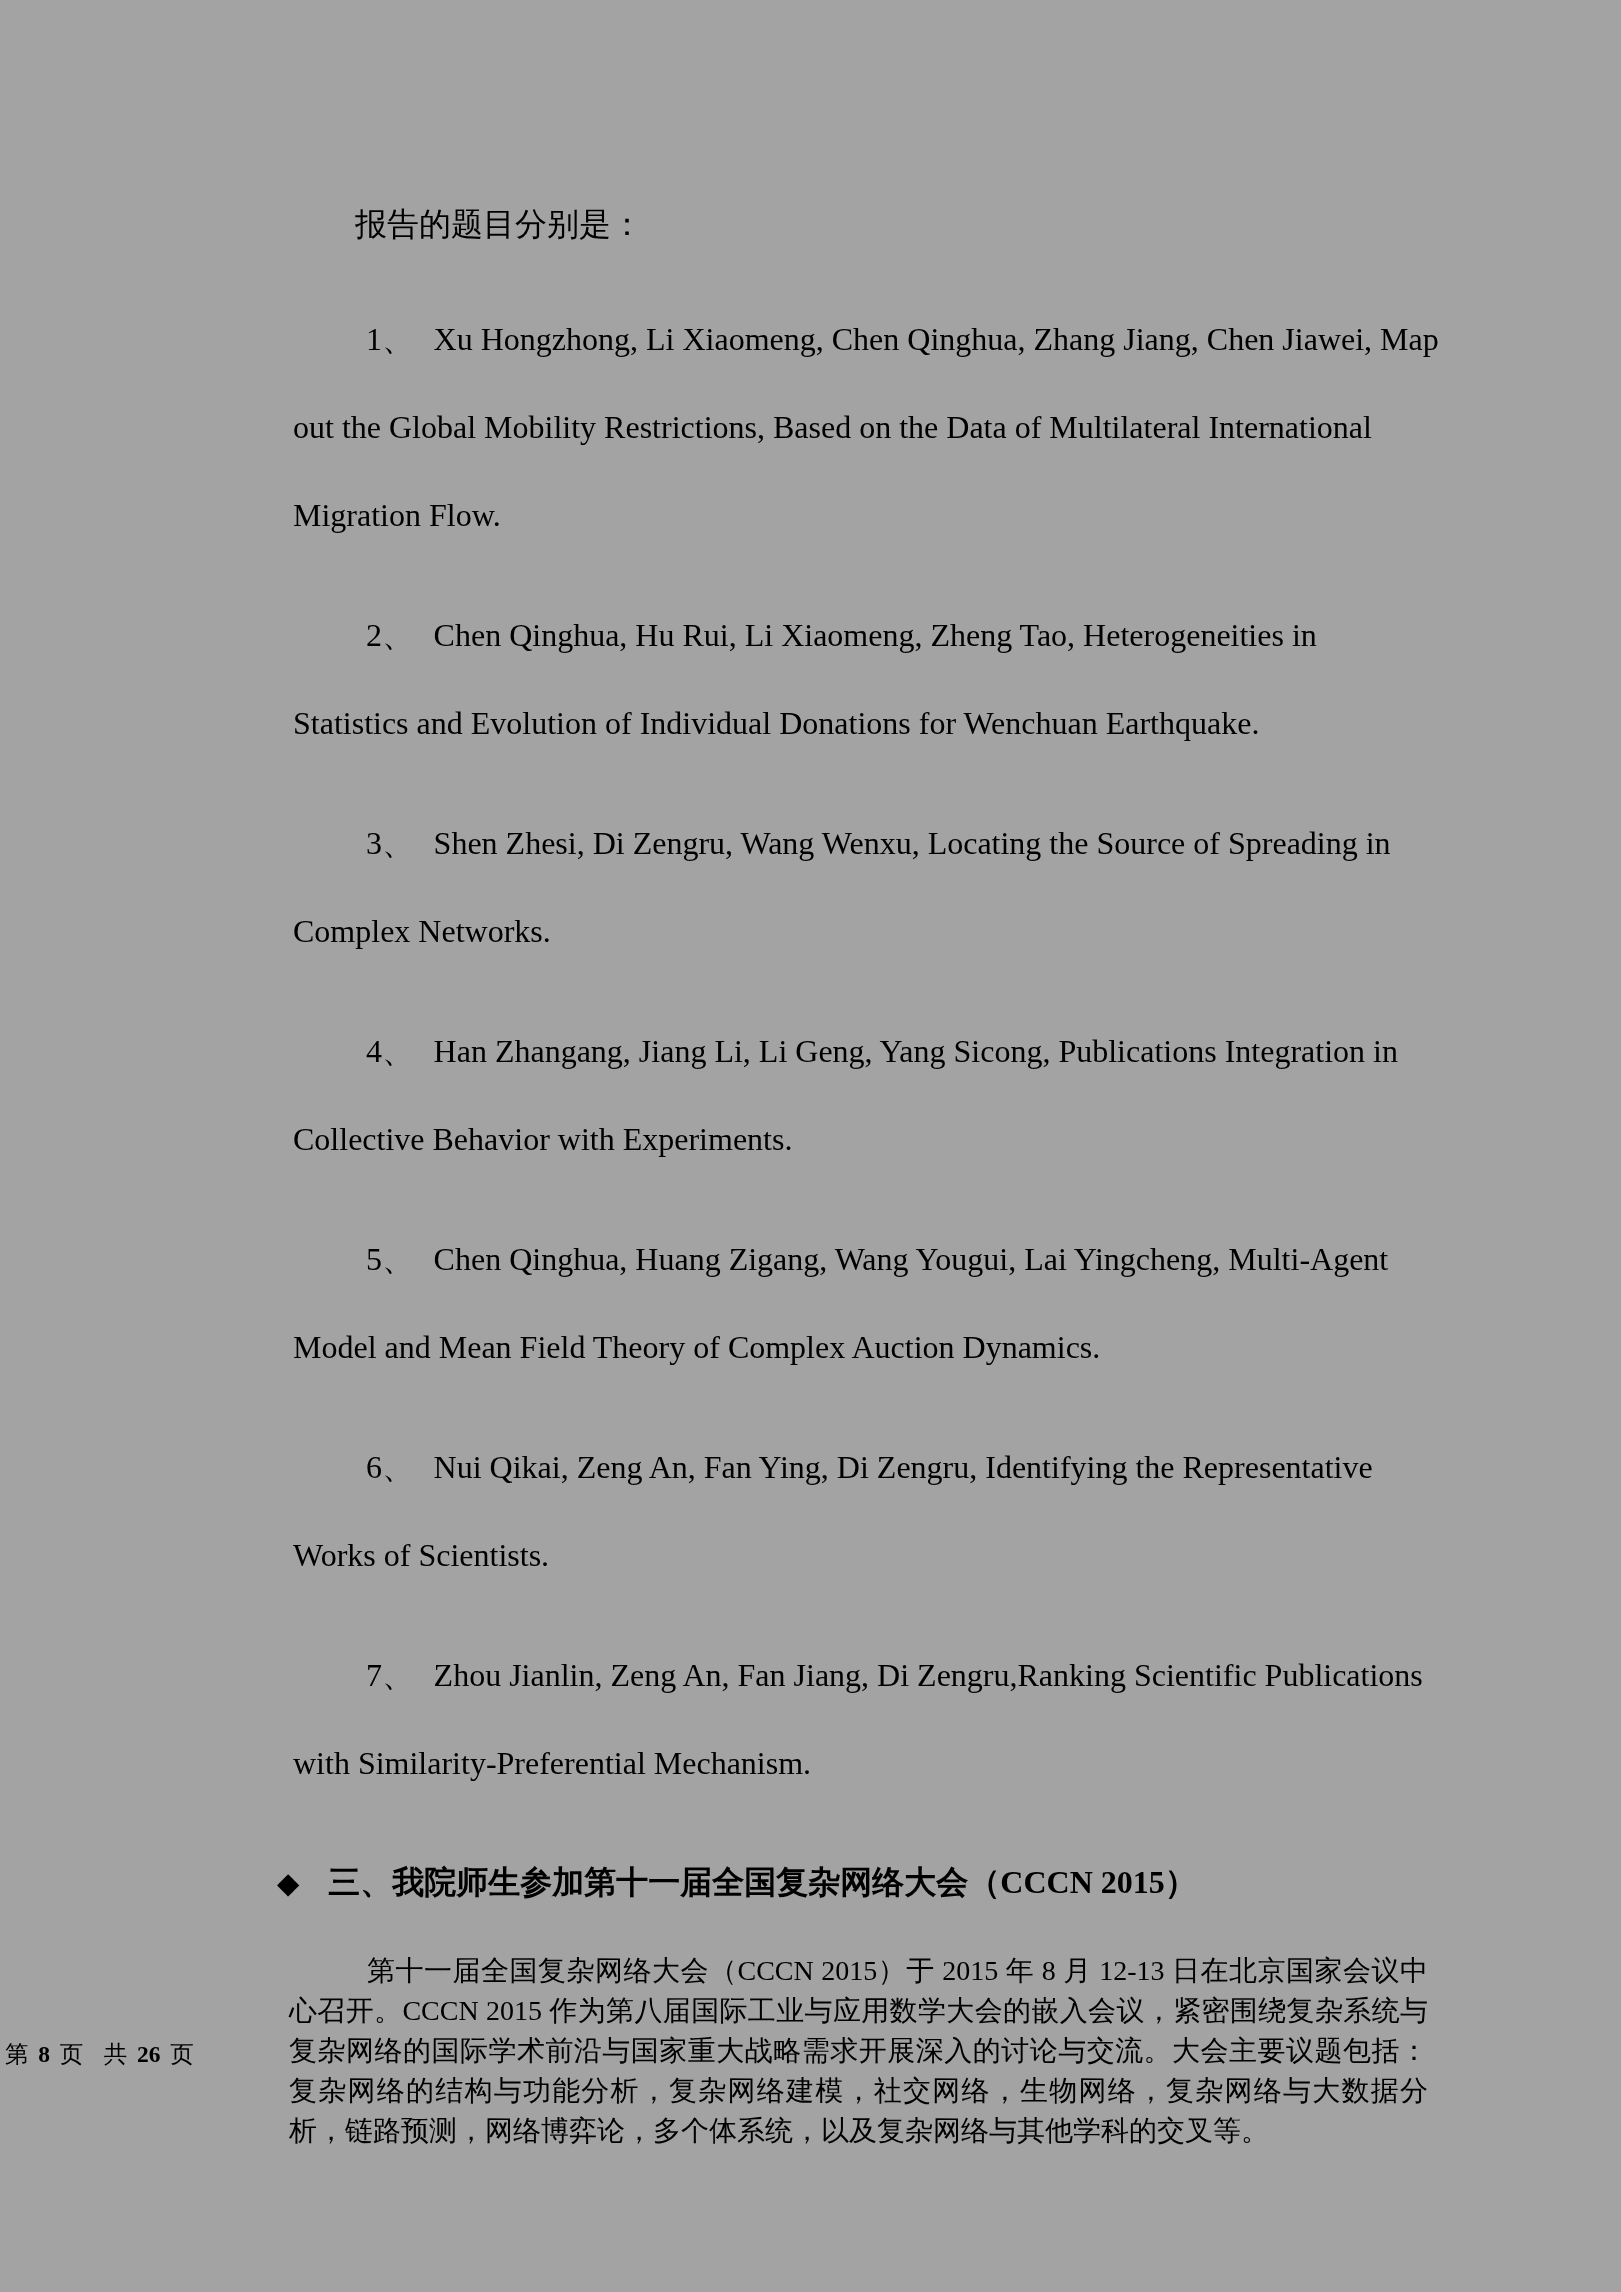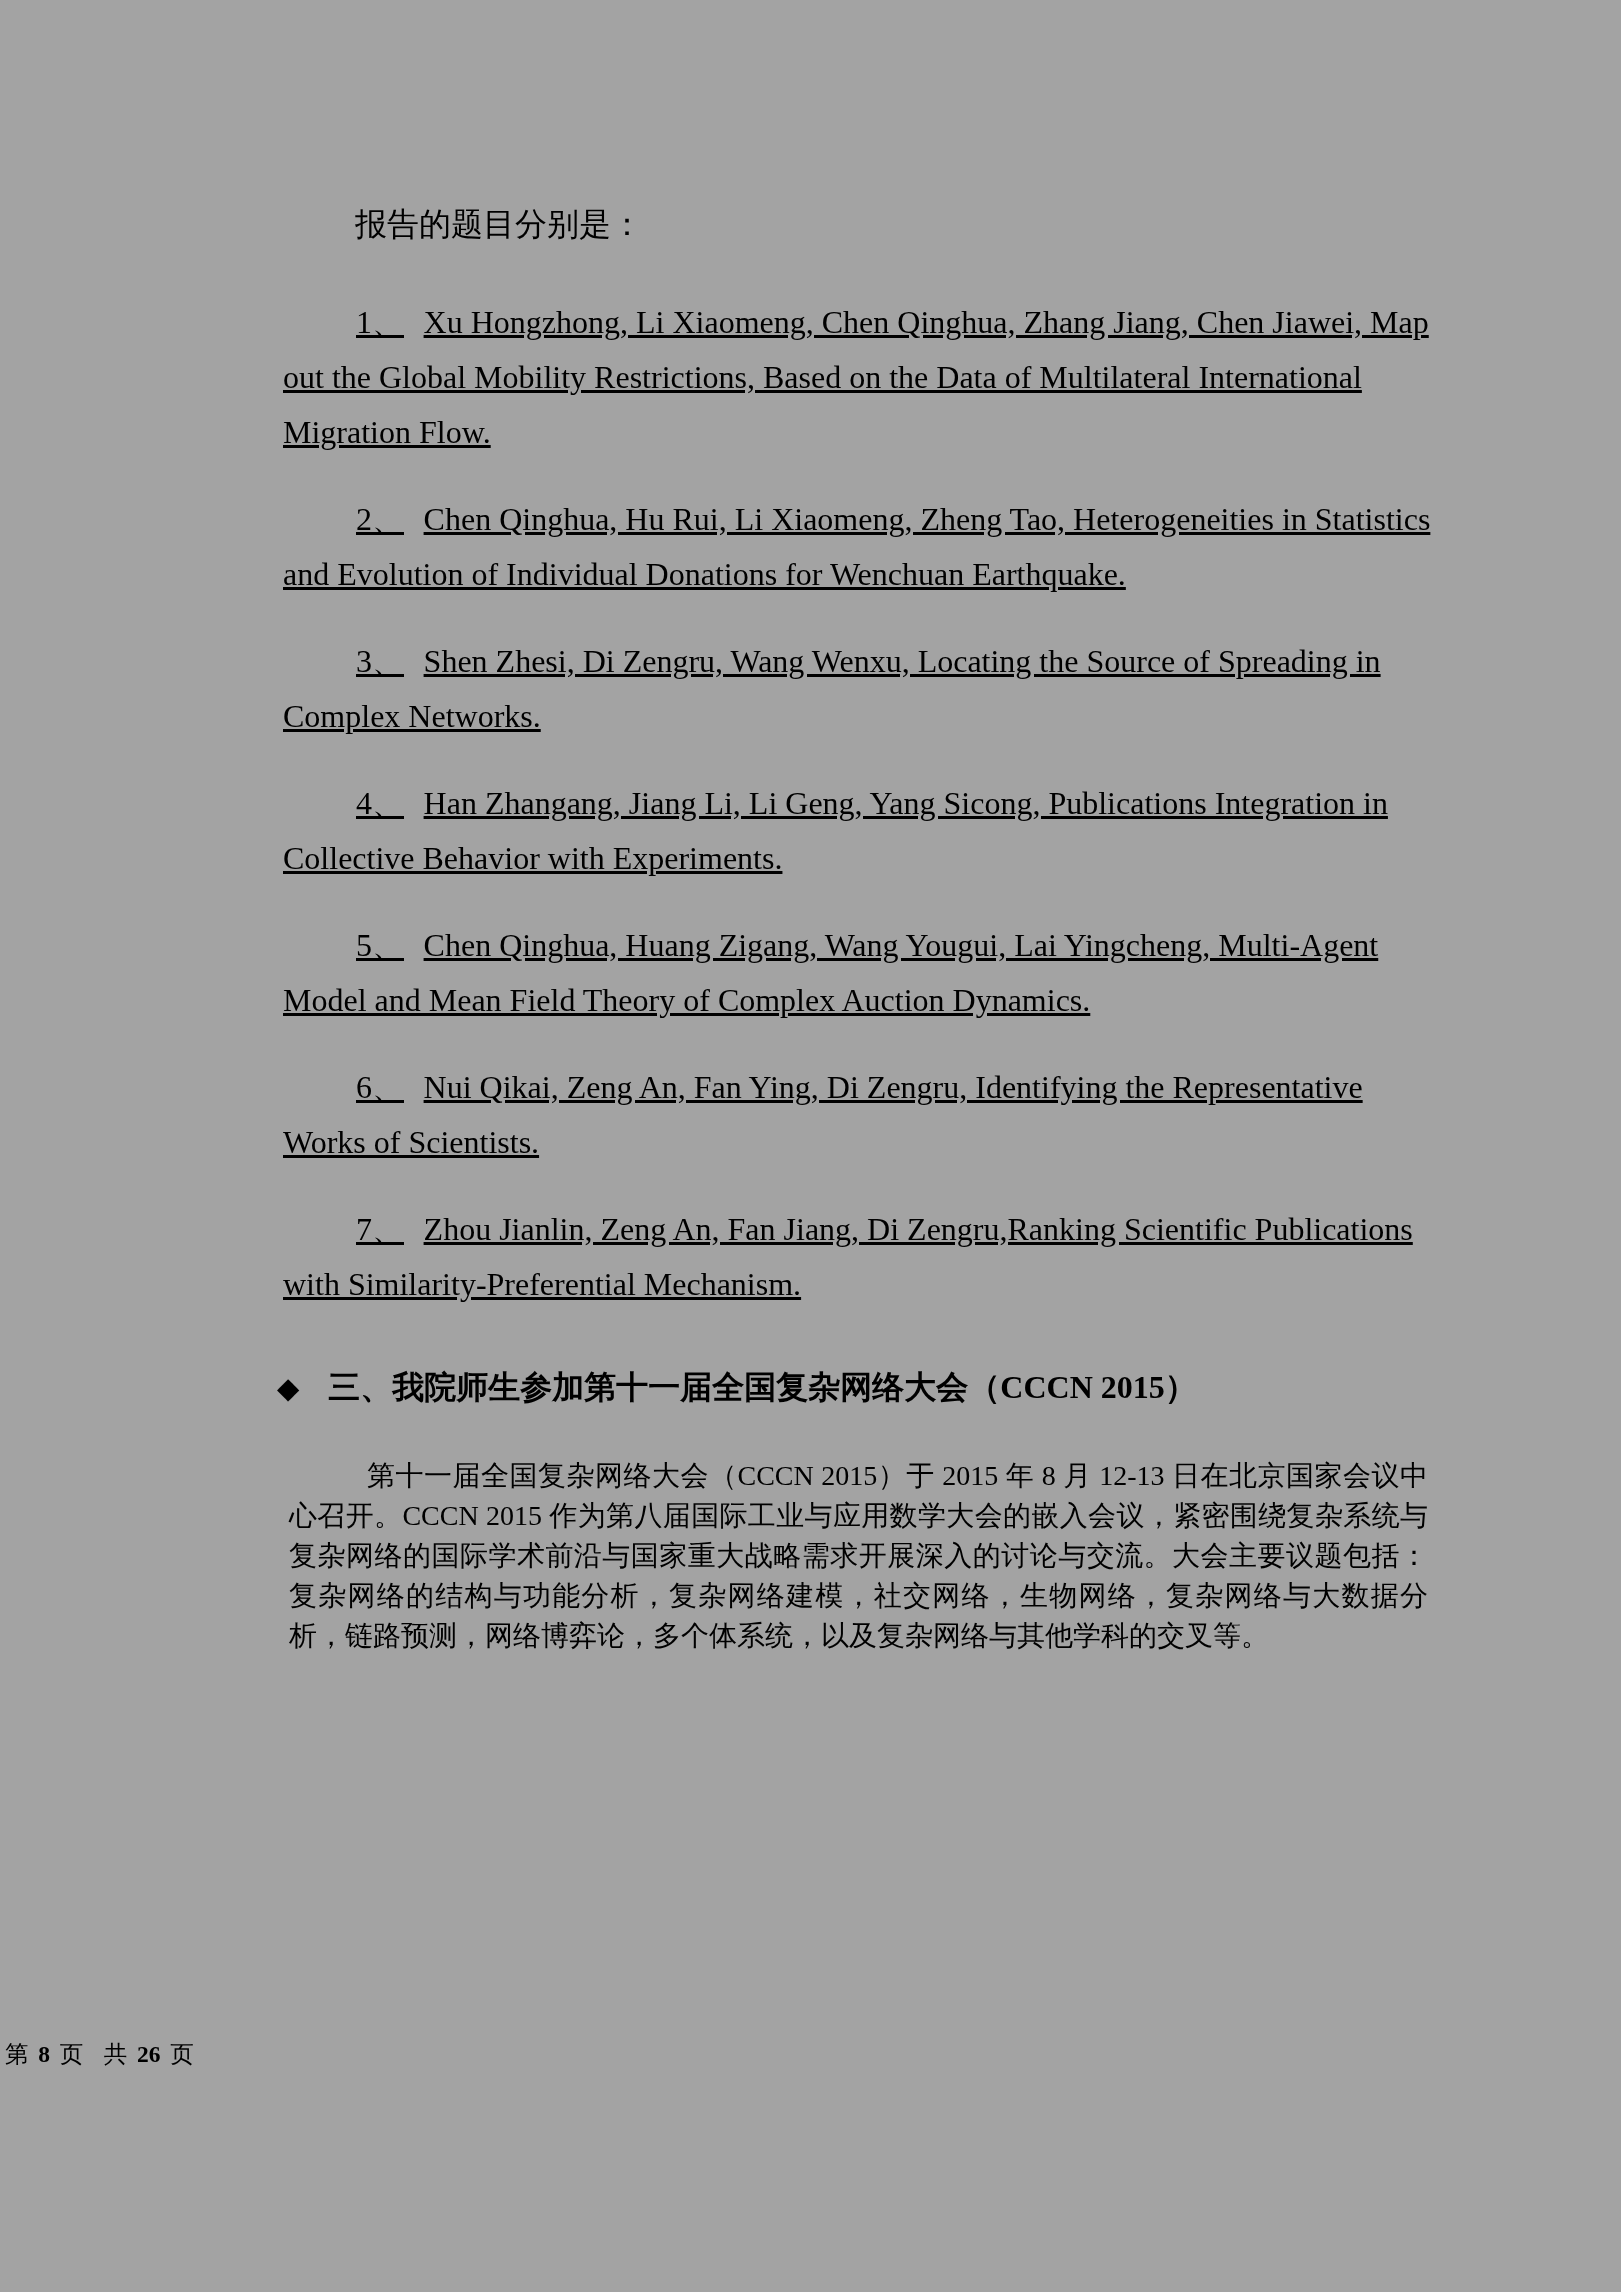--- a/index.html
+++ b/index.html
@@ -23,25 +23,24 @@
     width: 1163px;
   }
   .intro {
     font-size: 32px;
     line-height: 64px;
     text-indent: 78px;
     margin: 0 0 39px 0;
   }
   .item {
     font-size: 32px;
-    line-height: 55px;
+    line-height: 88px;
     text-indent: 73px;
     text-align: left;
-    margin: 0 0 32px 6px;
-    text-decoration: underline;
+    margin: 0 0 32px 16px;
   }
   .item .num {
     padding-right: 19.6px;
   }
   .heading {
     font-size: 32px;
     line-height: 87px;
     font-weight: bold;
     margin: 19.6px 0 23.5px 0;
     text-indent: 0;

